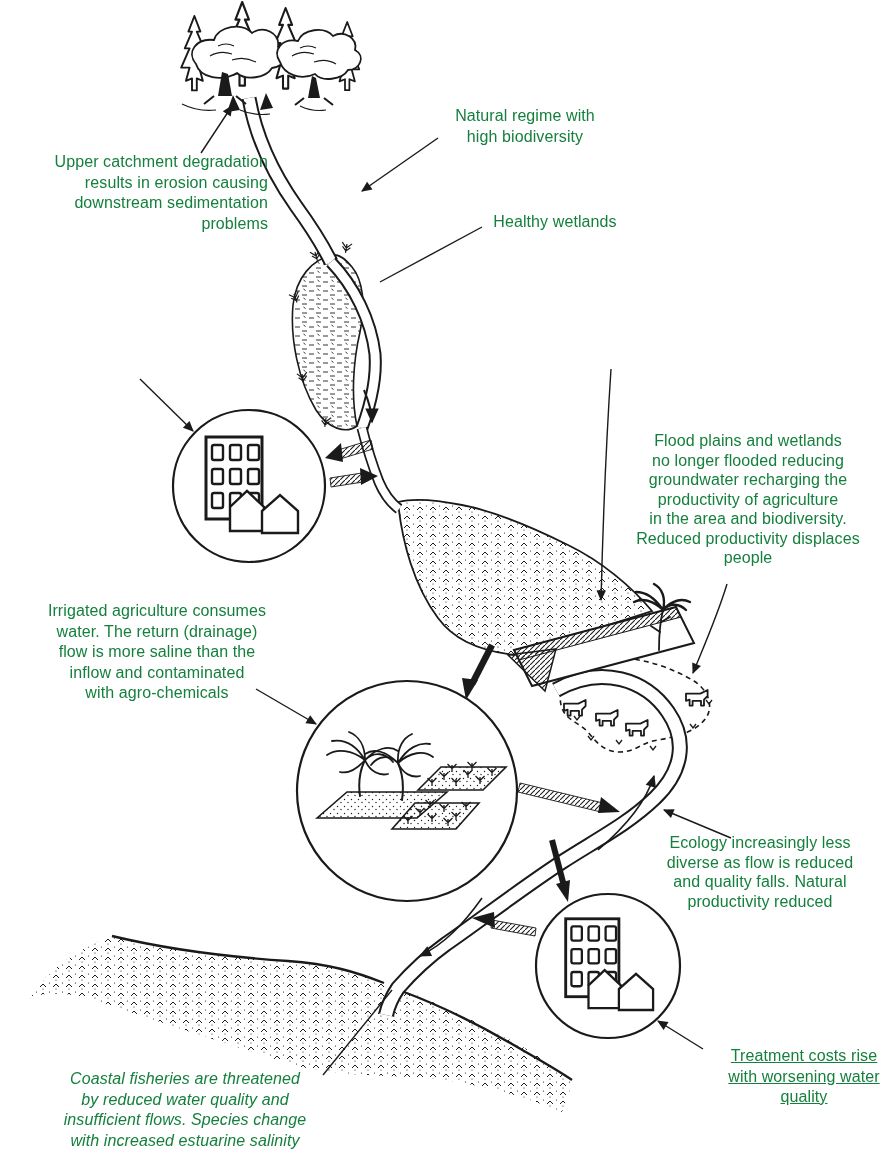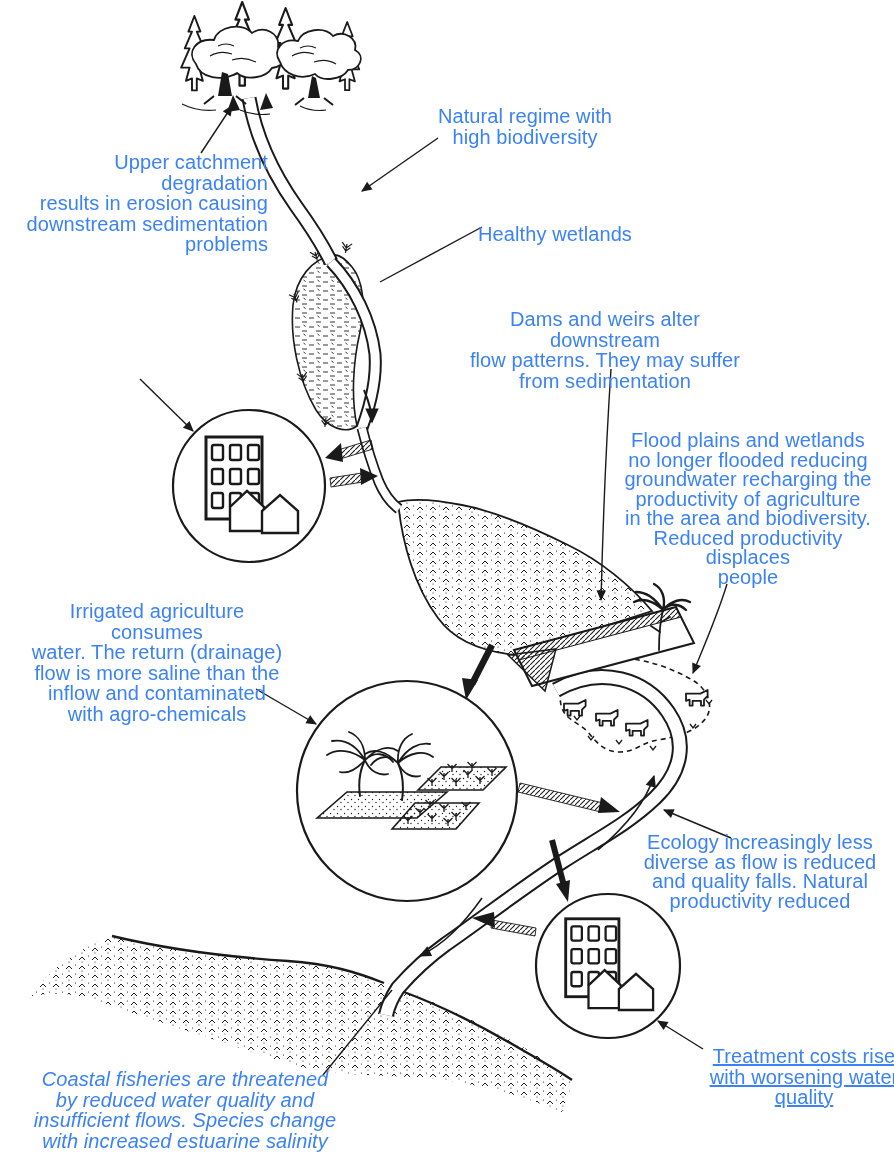--- a/index.html
+++ b/index.html
@@ -3,21 +3,21 @@
 <meta charset="utf-8">
 <style>
   html,body{margin:0;padding:0;background:#fff;}
   #stage{
     position:relative;width:894px;height:1165px;background:#fff;overflow:hidden;
     font-family:"Liberation Sans", sans-serif;color:#1a1a1a;
   }
   #art{position:absolute;left:0;top:0;}
   .label{
     position:absolute;text-align:center;white-space:pre-line;
-    font-size:20px;line-height:20.5px;color:#3b82f6;letter-spacing:.1px;
+    font-size:16px;line-height:20.5px;color:#15803d;letter-spacing:.1px;
   }
   .tight{line-height:19.5px;}
   .italic{font-style:italic;}
 </style>
 </head>
 <body>
 
 <div id="stage">
 
 <svg id="art" width="894" height="1165" viewBox="0 0 894 1165">
@@ -254,24 +254,21 @@
     <path d="M323,1075 L392,990"></path>
   </g>
 </svg>
 
 <div class="label" style="left:8px;top:152px;width:260px;text-align:right;">Upper catchment degradation
 results in erosion causing
 downstream sedimentation
 problems</div>
 <div class="label" style="left:420px;top:106px;width:210px;">Natural regime with
 high biodiversity</div>
-<div class="label" style="left:470px;top:224px;width:170px;">Healthy wetlands</div>
-<div class="label" style="left:455px;top:309px;width:300px;">Dams and weirs alter downstream
-flow patterns.  They may suffer
-from sedimentation</div>
+<div class="label" style="left:470px;top:212px;width:170px;">Healthy wetlands</div>
 <div class="label tight" style="left:612px;top:431px;width:272px;">Flood plains and wetlands
 no longer flooded reducing
 groundwater recharging the
 productivity of agriculture
 in the area and biodiversity.
 Reduced productivity displaces
 people</div>
 <div class="label" style="left:22px;top:601px;width:270px;">Irrigated agriculture consumes
 water.  The return (drainage)
 flow is more saline than the

